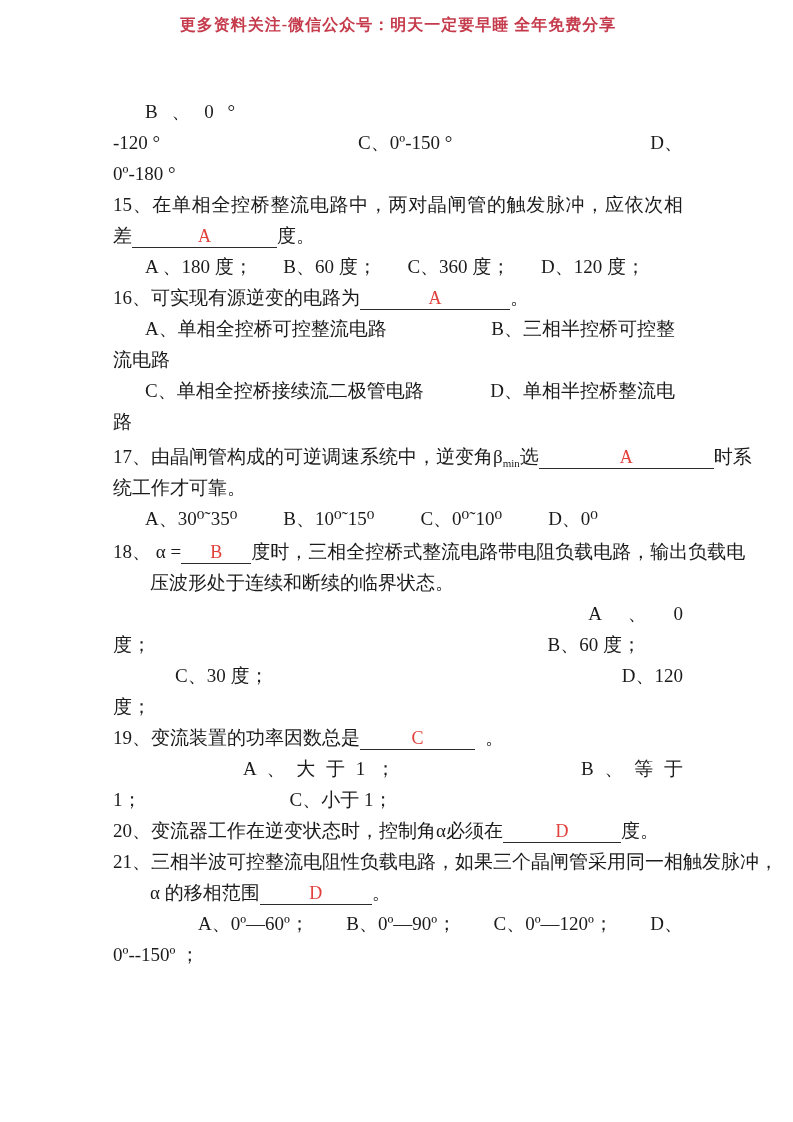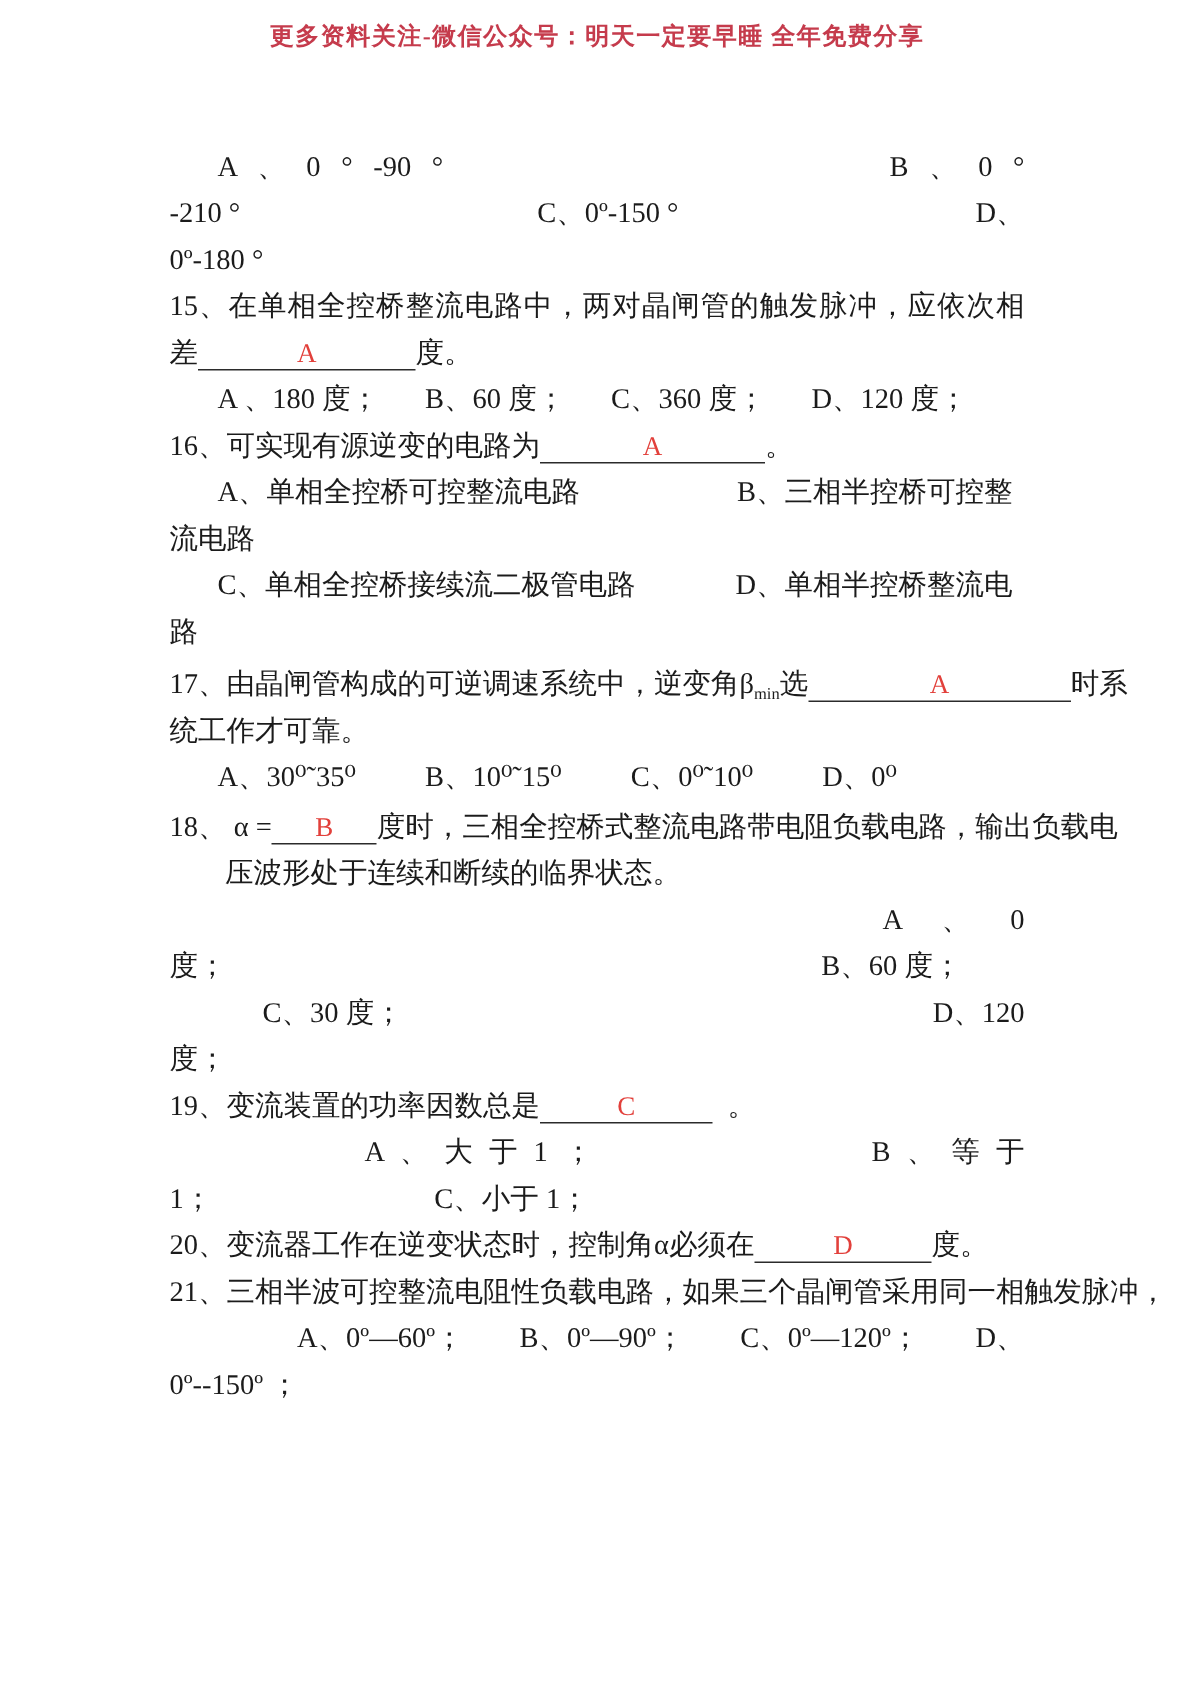--- a/index.html
+++ b/index.html
@@ -40,25 +40,24 @@
   .mt2{margin-top:2px;}
 </style>
 </head>
 <body>
 
 <div class="page">
 
   <div class="doc-header">更多资料关注-微信公众号：明天一定要早睡 全年免费分享</div>
 
   <div class="line sb" style="padding-left:32px;">
-    <span class="ws9">A 、 0 ° -90 °</span>
     <span class="ws9">B 、 0 °</span>
   </div>
   <div class="line sb">
-    <span>-210 °</span>
+    <span>-120 °</span>
     <span>C、0º-150 °</span>
     <span>D、</span>
   </div>
   <div class="line">
     <span>0º-180 °</span>
   </div>
 
   <div class="line jst">15、在单相全控桥整流电路中，两对晶闸管的触发脉冲，应依次相</div>
   <div class="line">
     <span>差</span><span class="blank" style="width:145px;"><span class="ans">A</span></span><span>度。</span>
@@ -127,20 +126,23 @@
   </div>
   <div class="line">
     <span>1；</span><span style="margin-left:148px;">C、小于 1；</span>
   </div>
 
   <div class="line">
     <span>20、变流器工作在逆变状态时，控制角α必须在</span><span class="blank" style="width:118px;"><span class="ans">D</span></span><span>度。</span>
   </div>
 
   <div class="line jst">21、三相半波可控整流电阻性负载电路，如果三个晶闸管采用同一相触发脉冲，</div>
+  <div class="line" style="padding-left:37px;">
+    <span>α 的移相范围</span><span class="blank" style="width:112px;"><span class="ans">D</span></span><span>。</span>
+  </div>
   <div class="line sb" style="padding-left:85px;">
     <span>A、0º—60º；</span>
     <span>B、0º—90º；</span>
     <span>C、0º—120º；</span>
     <span>D、</span>
   </div>
   <div class="line">
     <span>0º--150º ；</span>
   </div>
 

